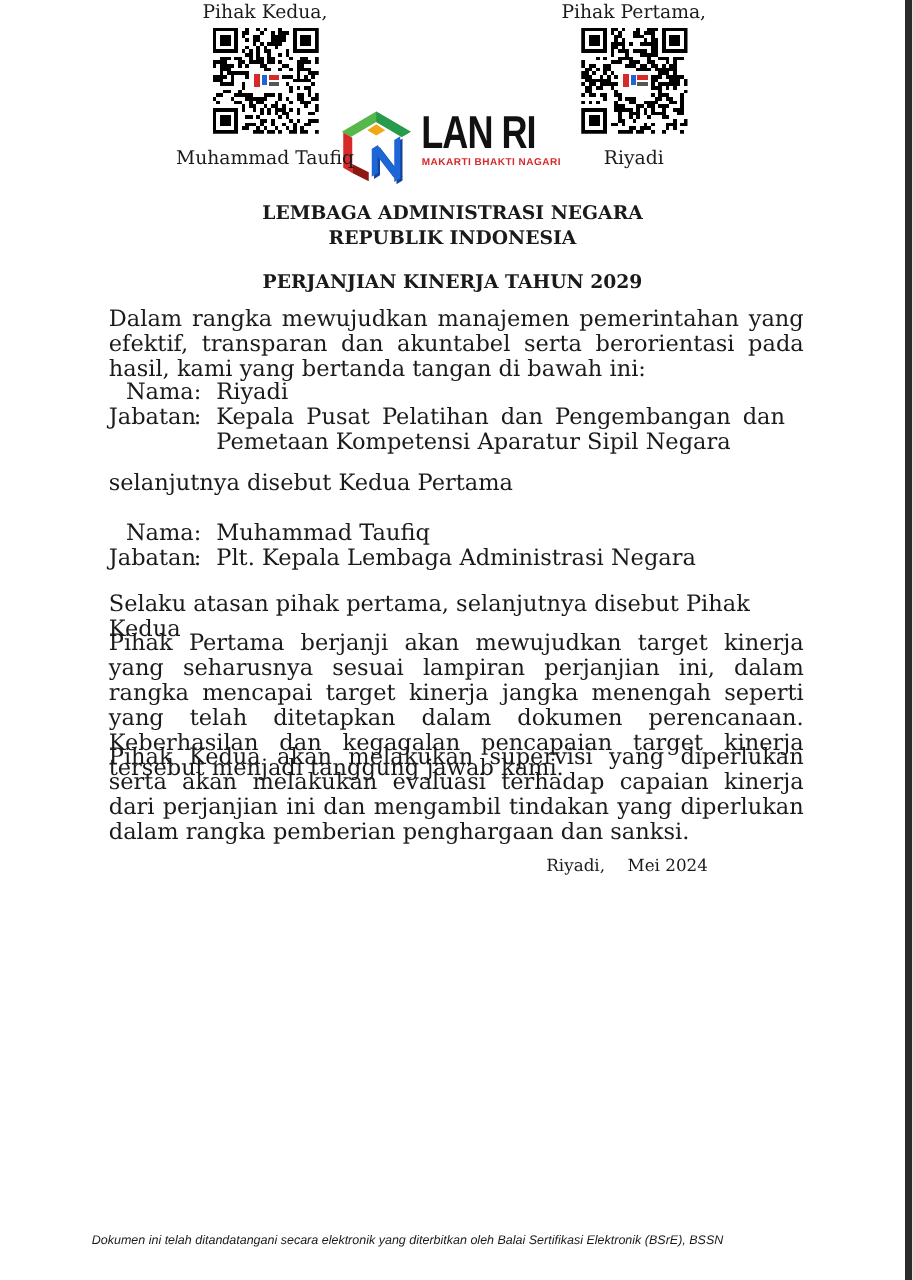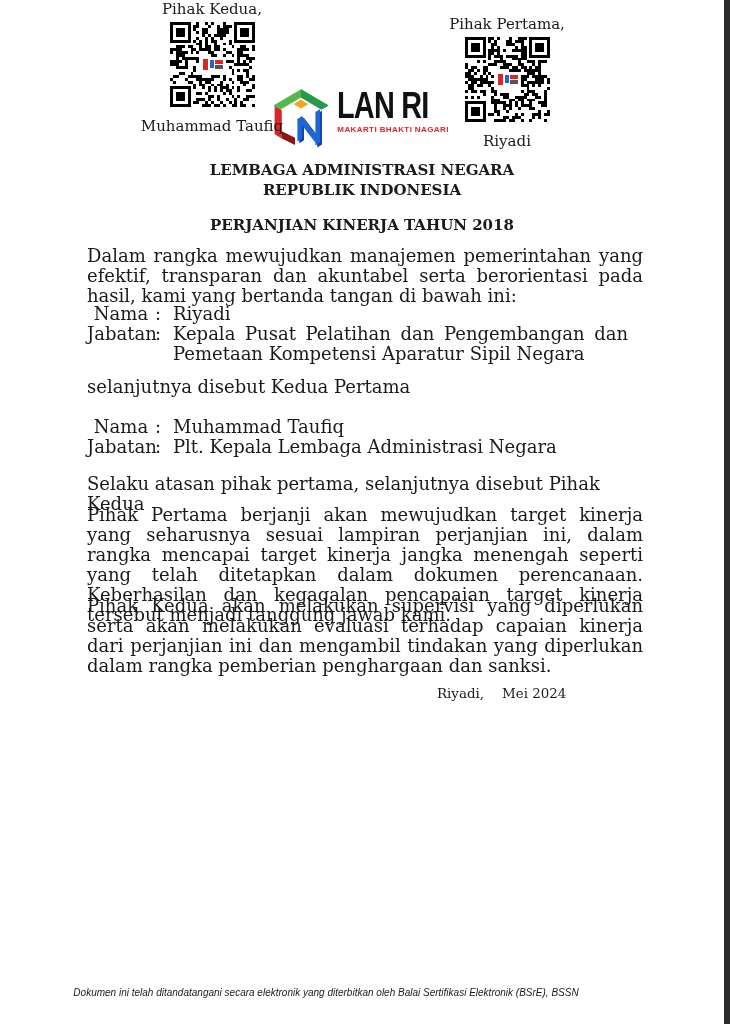--- a/index.html
+++ b/index.html
@@ -32,21 +32,21 @@
   .para { text-align:justify; text-align-last:left; }
   #p-intro   { top:246px; }
   #tbl1      { top:304px; }
   #note1     { top:377px; }
   #tbl2      { top:417px; }
   #note2     { top:474px; }
   #clause1   { top:505px; }
   #clause2   { top:596px; }
 
   .name-table { display:grid; grid-template-columns:68px 18px 455px; column-gap:0; }
-  .name-table .lbl { text-align:center; }
+  .name-table .lbl { text-align:right; }
   .name-table .val { text-align:justify; text-align-last:left; }
 
   
   .place-date { position:absolute; top:686px; left:437px; font-size:13.4px; white-space:nowrap; }
   .place-date .gap { display:inline-block; width:18px; }
   .sig-col { position:absolute; width:170px; text-align:center; font-size:15px; }
   .sig-left  { left:127px; }
   .sig-right { left:422px; }
   .sig-role { position:absolute; top:712px; width:170px; text-align:center; }
   .sig-col .inner { position:relative; }
@@ -86,21 +86,21 @@
       <div class="logo-wordmark">LAN RI</div>
       <div class="logo-tagline">MAKARTI BHAKTI NAGARI</div>
     </div>
   </div>
 
   <div class="org">
     <div>LEMBAGA ADMINISTRASI NEGARA</div>
     <div>REPUBLIK INDONESIA</div>
   </div>
 
-  <div class="doc-title">PERJANJIAN KINERJA TAHUN 2018</div>
+  <div class="doc-title">PERJANJIAN KINERJA TAHUN 2029</div>
 
   <div id="p-intro" class="content para">Dalam rangka mewujudkan manajemen pemerintahan yang efektif, transparan dan akuntabel serta berorientasi pada hasil, kami yang bertanda tangan di bawah ini:</div>
 
   <div id="tbl1" class="content name-table">
     <div class="lbl">Nama</div>
     <div>:</div>
     <div>Riyadi</div>
     <div class="lbl">Jabatan</div>
     <div>:</div>
     <div class="val">Kepala Pusat Pelatihan dan Pengembangan dan Pemetaan Kompetensi Aparatur Sipil Negara</div>
@@ -404,21 +404,21 @@
           <rect x="13.5" y="13.1" width="1.4" height="2.7" fill="#1e66d6"></rect>
           <rect x="15.3" y="13.1" width="2.8" height="1.1" fill="#d7282a"></rect>
           <rect x="15.3" y="14.8" width="2.8" height="1.1" fill="#555555"></rect>
         </svg>
       <div style="margin-top:6px;">Muhammad Taufiq</div>
     </div>
   </div>
 
   <div class="sig-col sig-right">
     <div class="inner">
-      <div class="sig-role" style="top:0; position:relative;margin-top:15px;">Pihak Pertama,</div>
+      <div class="sig-role" style="top:0; position:relative;">Pihak Pertama,</div>
       <svg class="qr" style="margin-top:4px;" viewBox="0 0 29 29">
           <rect x="8" y="0" width="1" height="1"></rect>
           <rect x="9" y="0" width="1" height="1"></rect>
           <rect x="11" y="0" width="1" height="1"></rect>
           <rect x="15" y="0" width="1" height="1"></rect>
           <rect x="18" y="0" width="1" height="1"></rect>
           <rect x="19" y="0" width="1" height="1"></rect>
           <rect x="20" y="0" width="1" height="1"></rect>
           <rect x="8" y="1" width="1" height="1"></rect>
           <rect x="10" y="1" width="1" height="1"></rect>

